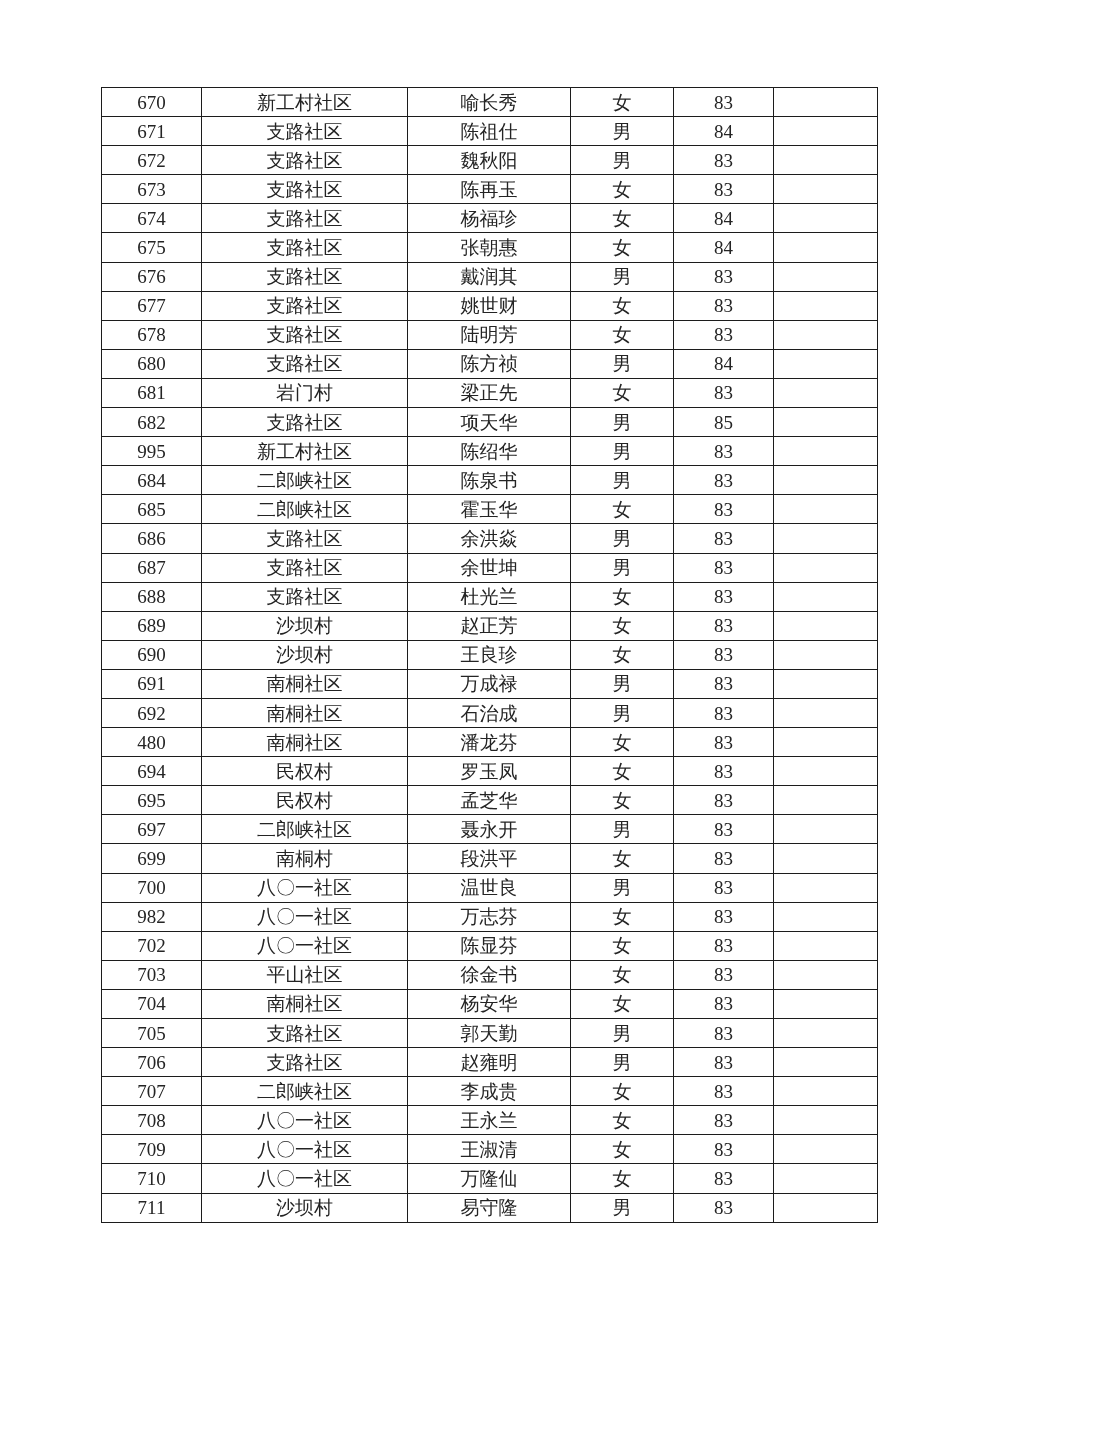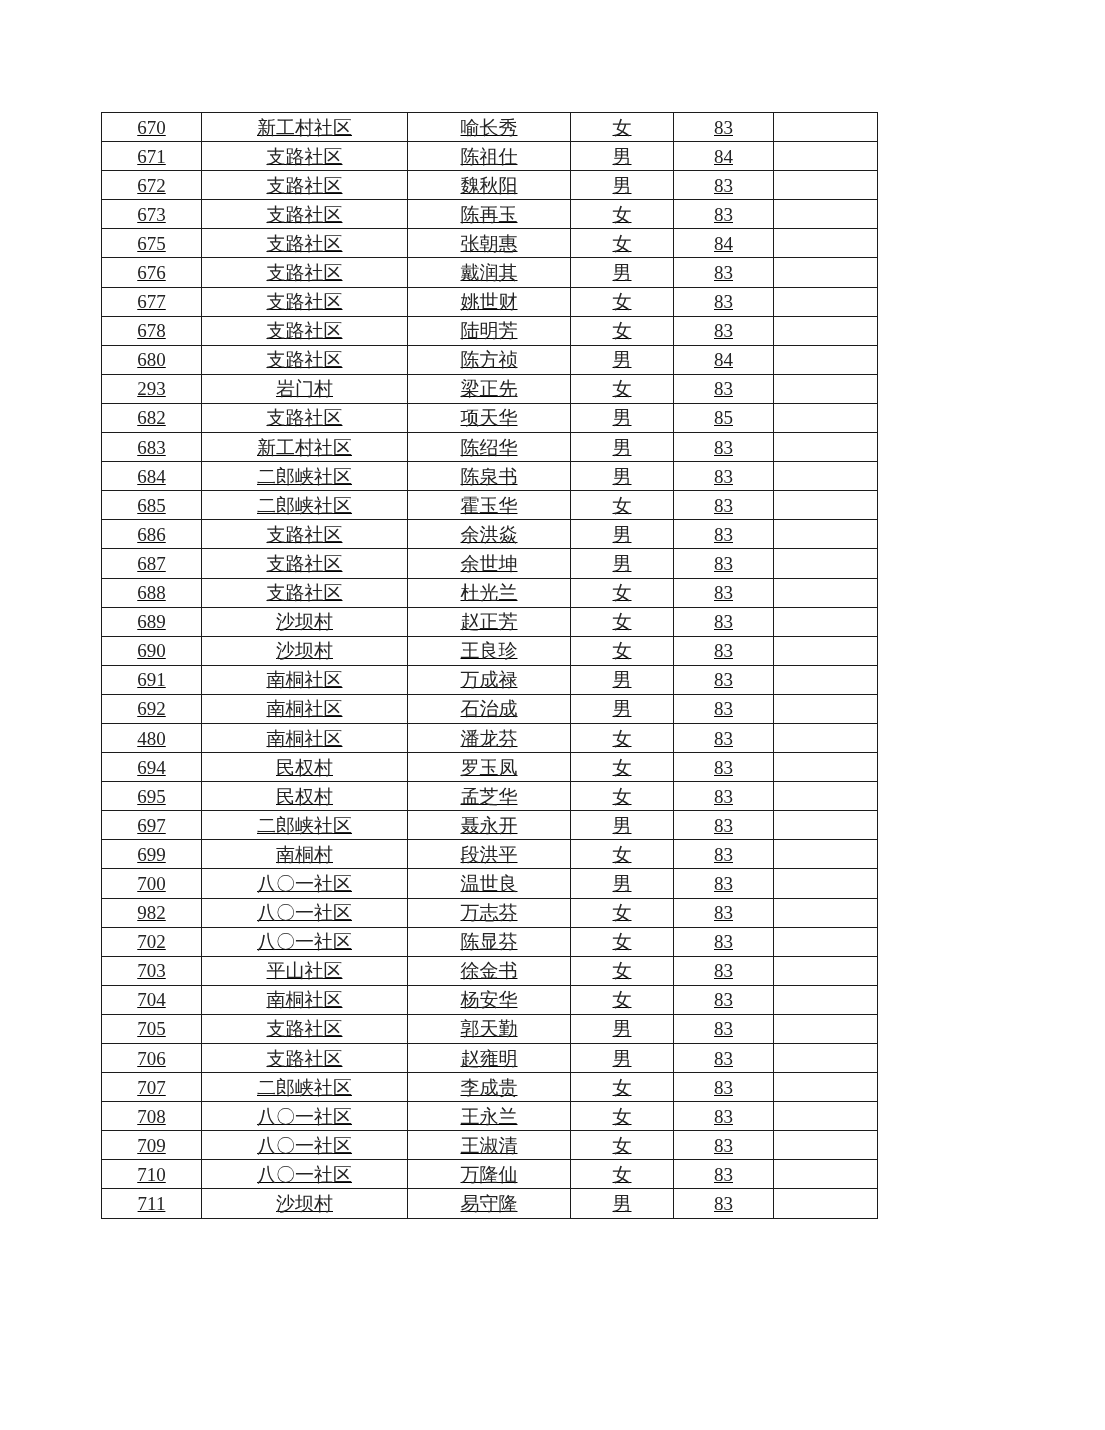--- a/index.html
+++ b/index.html
@@ -11,24 +11,23 @@
     position: relative;
     width: 1105px;
     height: 1430px;
     background: #ffffff;
     overflow: hidden;
     font-family: "Liberation Serif", "DejaVu Serif", serif;
   }
   table.roster {
     position: absolute;
     left: 101px;
-    top: 112px;
+    top: 87px;
     border-collapse: collapse;
     table-layout: fixed;
-    text-decoration: underline;
   }
   table.roster td {
     border: 1px solid #1c1c1c;
     height: 28.1px;
     padding: 0;
     text-align: center;
     vertical-align: middle;
     font-size: 19px;
     color: #242424;
     white-space: nowrap;
@@ -82,20 +81,28 @@
         </tr>
         <tr>
           <td>673</td>
           <td>支路社区</td>
           <td>陈再玉</td>
           <td>女</td>
           <td>83</td>
           <td></td>
         </tr>
         <tr>
+          <td>674</td>
+          <td>支路社区</td>
+          <td>杨福珍</td>
+          <td>女</td>
+          <td>84</td>
+          <td></td>
+        </tr>
+        <tr>
           <td>675</td>
           <td>支路社区</td>
           <td>张朝惠</td>
           <td>女</td>
           <td>84</td>
           <td></td>
         </tr>
         <tr>
           <td>676</td>
           <td>支路社区</td>
@@ -122,37 +129,37 @@
         </tr>
         <tr>
           <td>680</td>
           <td>支路社区</td>
           <td>陈方祯</td>
           <td>男</td>
           <td>84</td>
           <td></td>
         </tr>
         <tr>
-          <td>293</td>
+          <td>681</td>
           <td>岩门村</td>
           <td>梁正先</td>
           <td>女</td>
           <td>83</td>
           <td></td>
         </tr>
         <tr>
           <td>682</td>
           <td>支路社区</td>
           <td>项天华</td>
           <td>男</td>
           <td>85</td>
           <td></td>
         </tr>
         <tr>
-          <td>683</td>
+          <td>995</td>
           <td>新工村社区</td>
           <td>陈绍华</td>
           <td>男</td>
           <td>83</td>
           <td></td>
         </tr>
         <tr>
           <td>684</td>
           <td>二郎峡社区</td>
           <td>陈泉书</td>

